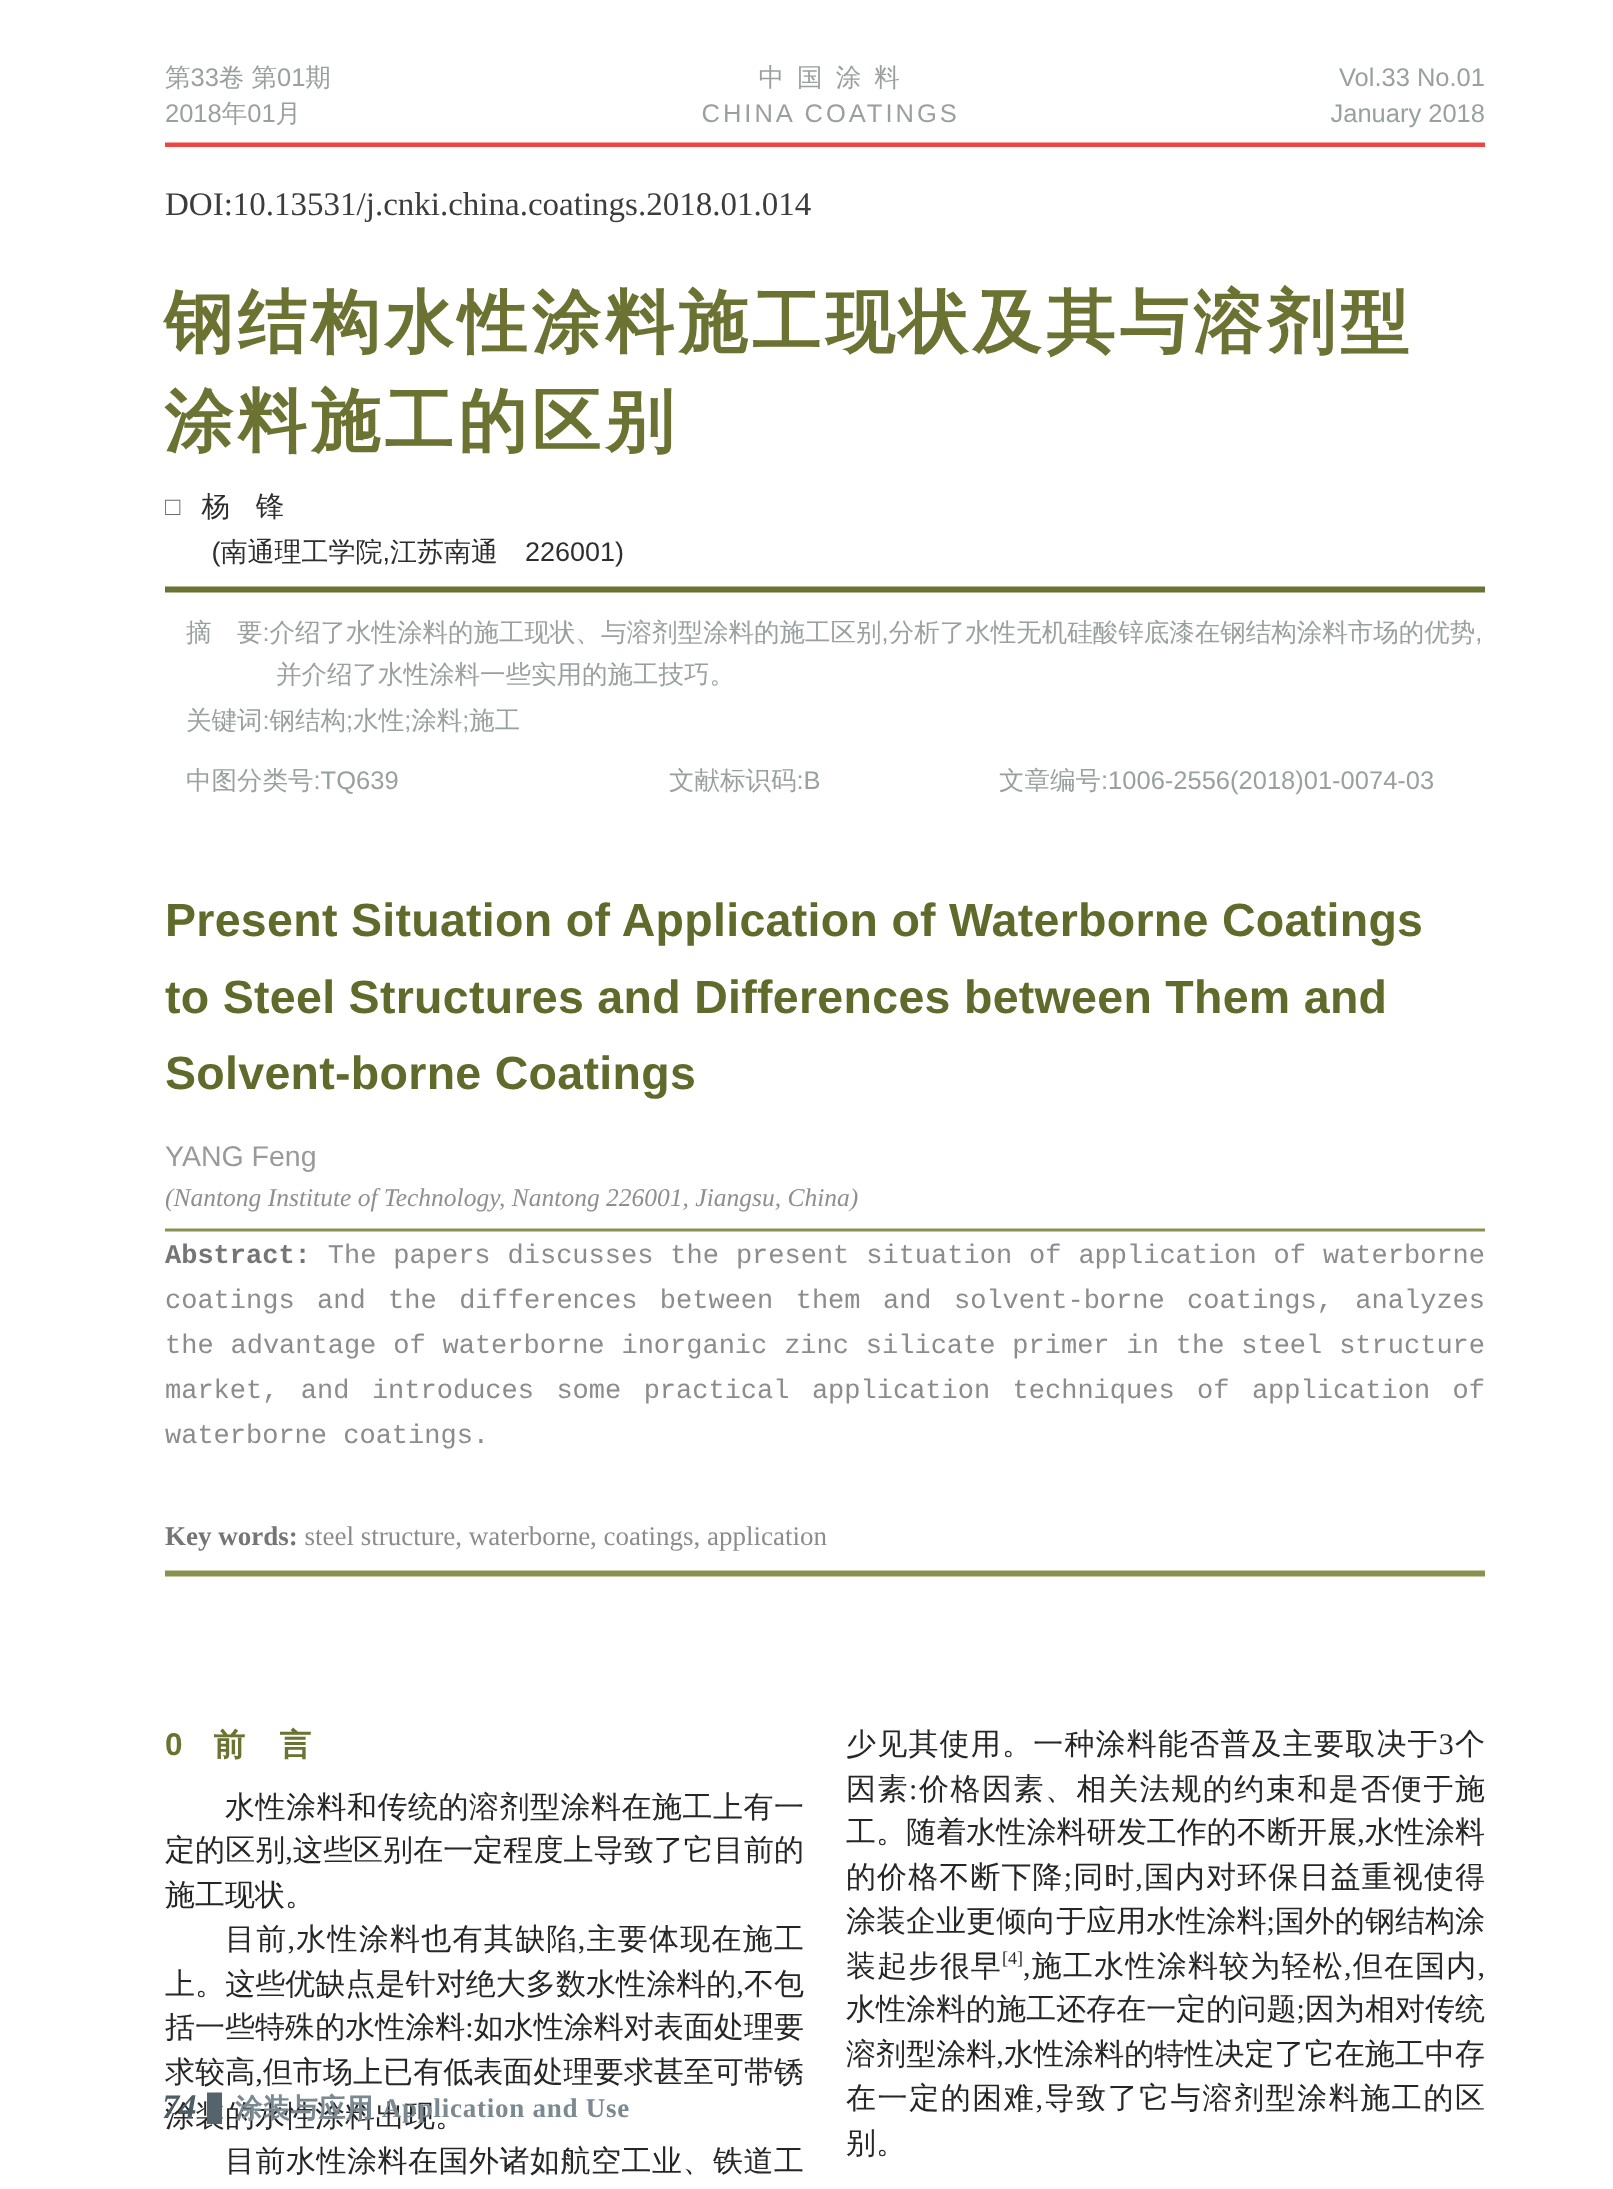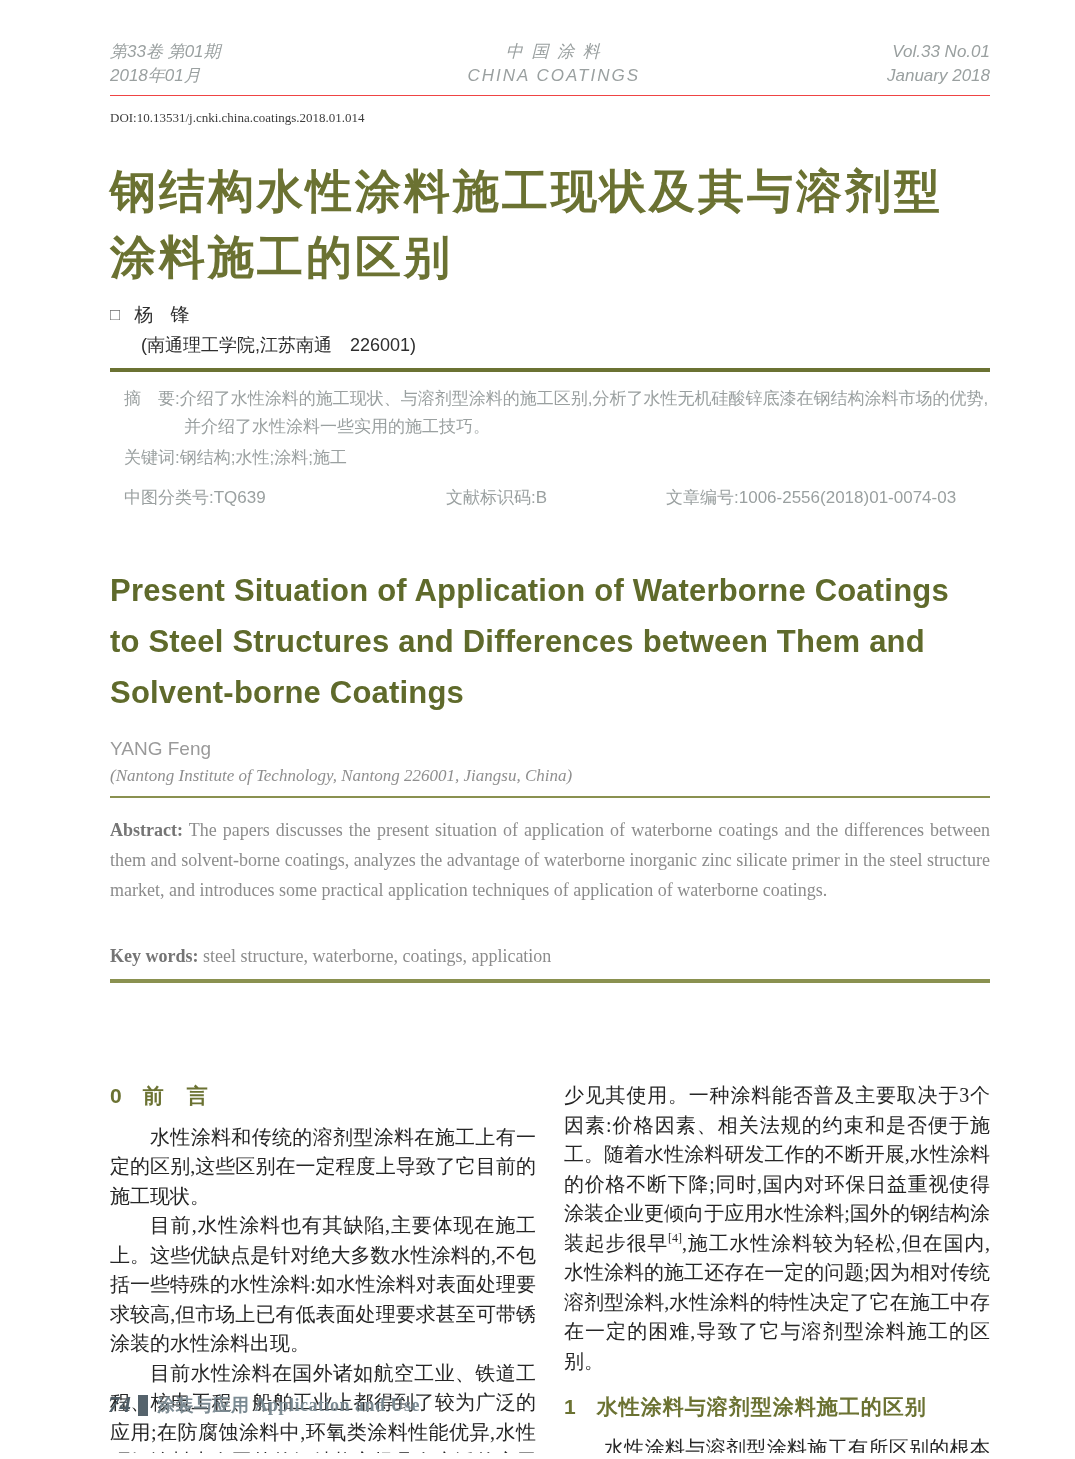--- a/index.html
+++ b/index.html
@@ -8,25 +8,25 @@
     width:1075px;height:1459px;
     background:#ffffff;
     box-sizing:border-box;
     padding:40px 85px 0 110px;
     font-family:"Liberation Sans",sans-serif;
     overflow:hidden;
   }
   
   .jheader{display:flex;justify-content:space-between;align-items:flex-start;
     color:#9aa0a0;font-size:17px;line-height:24px;
-    padding-bottom:7px;border-bottom:1px solid #ef4444;font-style:italic;}
+    padding-bottom:7px;border-bottom:3px solid #ef4444;}
   .jheader .hcol{white-space:nowrap;}
   .jheader .hcenter{text-align:center;letter-spacing:2px;}
   .jheader .hright{text-align:right;}
-  .doi-line{margin-top:14px;color:#3c3c3c;font-family:"Liberation Serif",serif;font-size:13px;}
+  .doi-line{margin-top:25px;color:#3c3c3c;font-family:"Liberation Serif",serif;font-size:22px;}
   
   .title-cn{margin-top:32px;color:#6b7232;font-size:46px;font-weight:bold;
     line-height:66px;letter-spacing:3px;font-family:"Liberation Sans",sans-serif;}
   
   .author-row{margin-top:12px;font-size:19px;color:#2e2e2e;display:flex;align-items:center;}
   .author-marker{color:#6e6e6e;margin-right:14px;font-size:17px;}
   .author-name{letter-spacing:6px;}
   .affil-cn{margin-top:5px;font-size:18px;color:#2e2e2e;padding-left:31px;}
   .rule-thick{height:4px;background:#6b7232;margin-top:11px;}
   .rule-thick2{height:4px;background:#8a9150;margin-top:8px;}
@@ -37,21 +37,21 @@
   .kw-cn{margin-top:3px;}
   .class-row{display:flex;margin-top:14px;color:#9aa0a0;font-size:17px;padding-left:14px;}
   .class-row .c1{width:322px;}
   .class-row .c2{width:220px;}
   
   .title-en{margin-top:56px;color:#5f6a2b;font-size:31px;font-weight:bold;
     line-height:51px;letter-spacing:0.2px;}
   .yang{margin-top:20px;color:#9a9a9a;font-size:19px;}
   .affil-en{margin-top:6px;color:#8f8f8f;font-style:italic;
     font-family:"Liberation Serif",serif;font-size:17px;}
-  .abs-en{margin-top:17px;color:#8c8c8c;font-family:Liberation Serif, serif;
+  .abs-en{margin-top:2px;color:#8c8c8c;font-family:Liberation Mono, monospace;
     font-size:18px;line-height:30px;text-align:justify;}
   .abs-en .blabel{font-weight:bold;color:#757575;}
   .kw-en{color:#8c8c8c;font-family:"Liberation Serif",serif;font-size:18px;line-height:30px;margin-top:36px;}
   
   .columns{display:flex;gap:28px;margin-top:98px;height:372px;overflow:hidden;
     font-family:"Liberation Serif",serif;color:#262626;}
   .col{flex:1;font-size:20px;line-height:29.5px;text-align:justify;}
   .sec-head{color:#6b7232;font-size:21px;font-weight:bold;
     font-family:"Liberation Sans",sans-serif;margin:0 0 12px 0;letter-spacing:1px;}
   .sec-head .num{margin-right:20px;}

